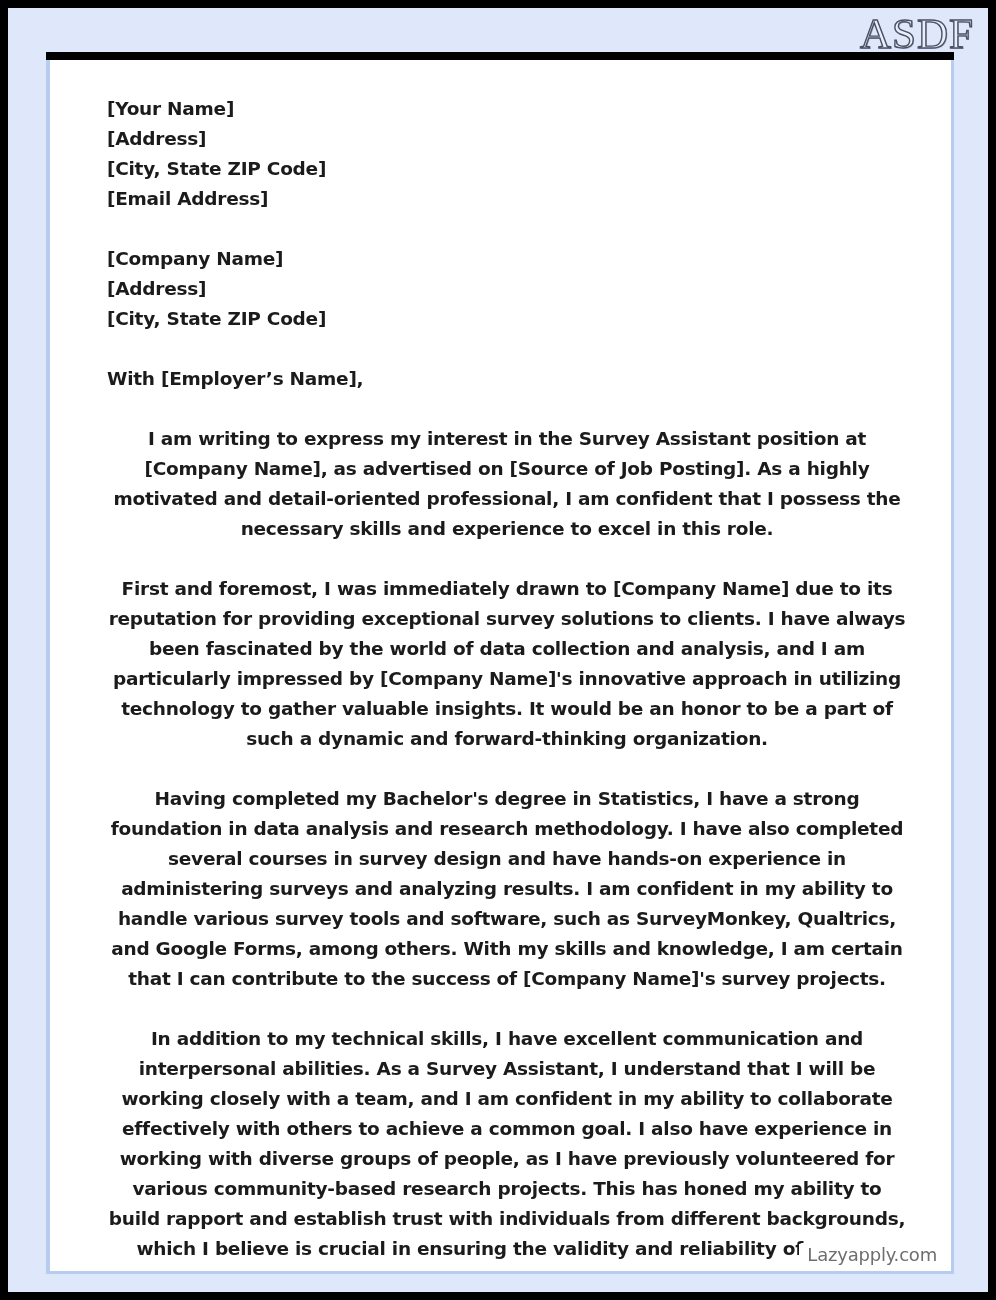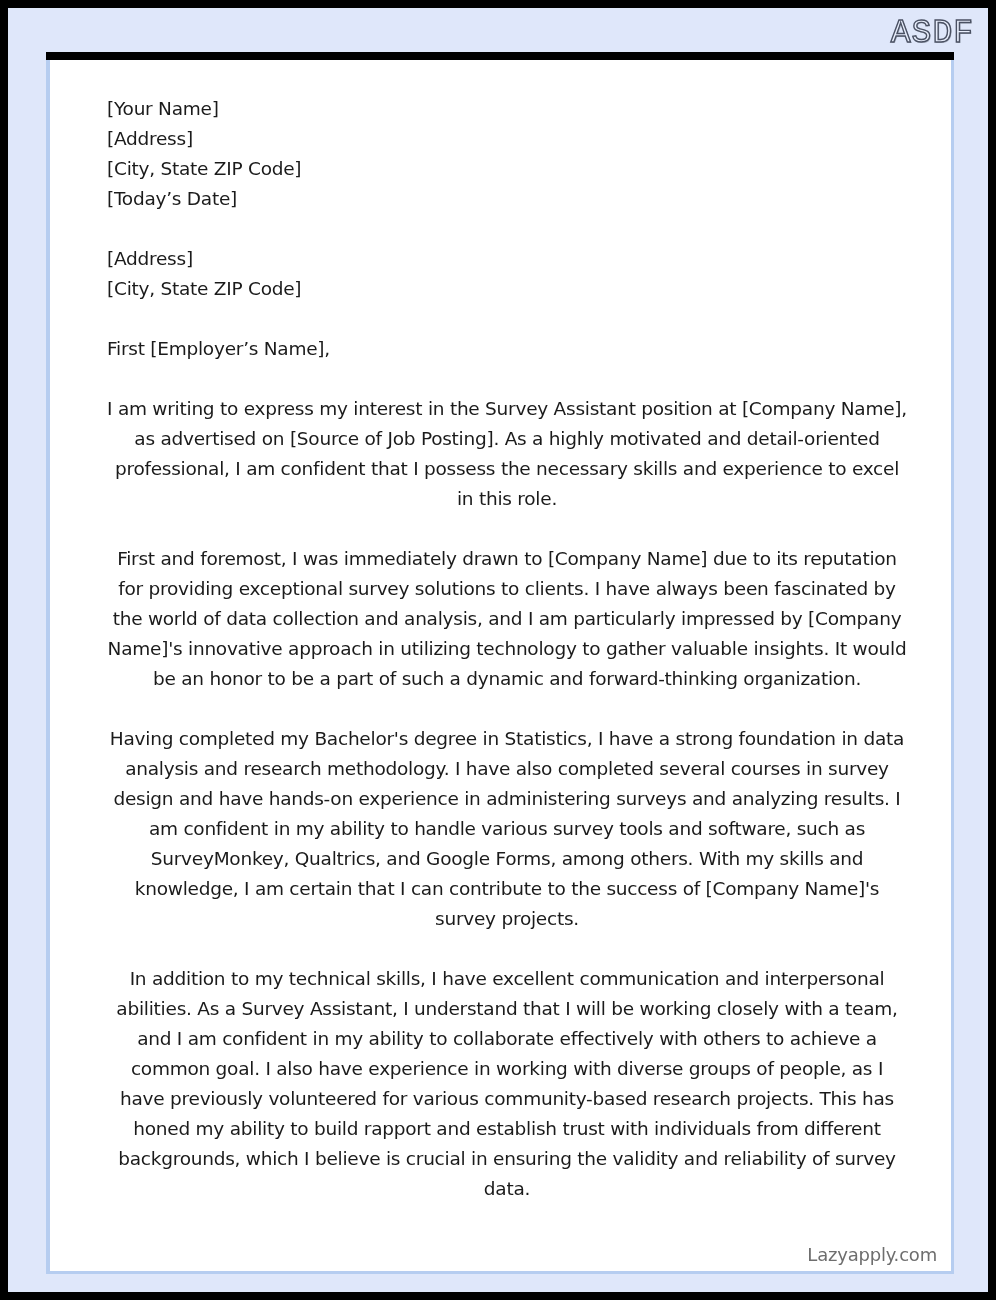--- a/index.html
+++ b/index.html
@@ -24,22 +24,22 @@
     overflow: hidden;
   }
 
   
   .brand-logo {
     position: absolute;
     top: 4px;
     right: 14px;
     height: 44px;
     line-height: 44px;
-    font-family: Liberation Mono, monospace;
-    font-size: 33px;
+    font-family: Liberation Serif, serif;
+    font-size: 43px;
     font-weight: 400;
     letter-spacing: 1px;
     color: #e8eefc;
     -webkit-text-stroke: 1.4px #4a5163;
     text-shadow: 1px 1px 0 #aeb6c6;
     user-select: none;
   }
 
   
   .doc-accent-bar {
@@ -74,20 +74,21 @@
 
   .addr-block,
   .salutation,
   .para {
     font-family: "DejaVu Sans", sans-serif;
     font-size: 18.5px;
     line-height: 30px;
     color: #1b1b1b;
     margin: 0;
     letter-spacing: -0.25px;
+    font-weight: bold;
   }
 
   .addr-line { white-space: nowrap; }
 
   .block-gap-sm { height: 30px; }
   .block-gap { height: 30px; }
 
   .para { margin-bottom: 30px; text-align: center; }
   .para:last-child { margin-bottom: 0; }
 
@@ -114,33 +115,34 @@
   <div class="doc-accent-bar"></div>
 
   <div class="doc-sheet">
 
     <div class="doc-body">
 
       <div class="addr-block">
         <div class="addr-line">[Your Name]</div>
         <div class="addr-line">[Address]</div>
         <div class="addr-line">[City, State ZIP Code]</div>
-        <div class="addr-line">[Today’s Date]</div>
+        <div class="addr-line">[Email Address]</div>
       </div>
 
       <div class="block-gap-sm"></div>
 
       <div class="addr-block">
+        <div class="addr-line">[Company Name]</div>
         <div class="addr-line">[Address]</div>
         <div class="addr-line">[City, State ZIP Code]</div>
       </div>
 
       <div class="block-gap"></div>
 
-      <p class="salutation">First [Employer’s Name],</p>
+      <p class="salutation">With [Employer’s Name],</p>
 
       <div class="block-gap"></div>
 
       <p class="para">I am writing to express my interest in the Survey Assistant position at [Company Name], as advertised on [Source of Job Posting]. As a highly motivated and detail-oriented professional, I am confident that I possess the necessary skills and experience to excel in this role.</p>
       <p class="para">First and foremost, I was immediately drawn to [Company Name] due to its reputation for providing exceptional survey solutions to clients. I have always been fascinated by the world of data collection and analysis, and I am particularly impressed by [Company Name]'s innovative approach in utilizing technology to gather valuable insights. It would be an honor to be a part of such a dynamic and forward-thinking organization.</p>
       <p class="para">Having completed my Bachelor's degree in Statistics, I have a strong foundation in data analysis and research methodology. I have also completed several courses in survey design and have hands-on experience in administering surveys and analyzing results. I am confident in my ability to handle various survey tools and software, such as SurveyMonkey, Qualtrics, and Google Forms, among others. With my skills and knowledge, I am certain that I can contribute to the success of [Company Name]'s survey projects.</p>
       <p class="para">In addition to my technical skills, I have excellent communication and interpersonal abilities. As a Survey Assistant, I understand that I will be working closely with a team, and I am confident in my ability to collaborate effectively with others to achieve a common goal. I also have experience in working with diverse groups of people, as I have previously volunteered for various community-based research projects. This has honed my ability to build rapport and establish trust with individuals from different backgrounds, which I believe is crucial in ensuring the validity and reliability of survey data.</p>
 
     </div>
 

